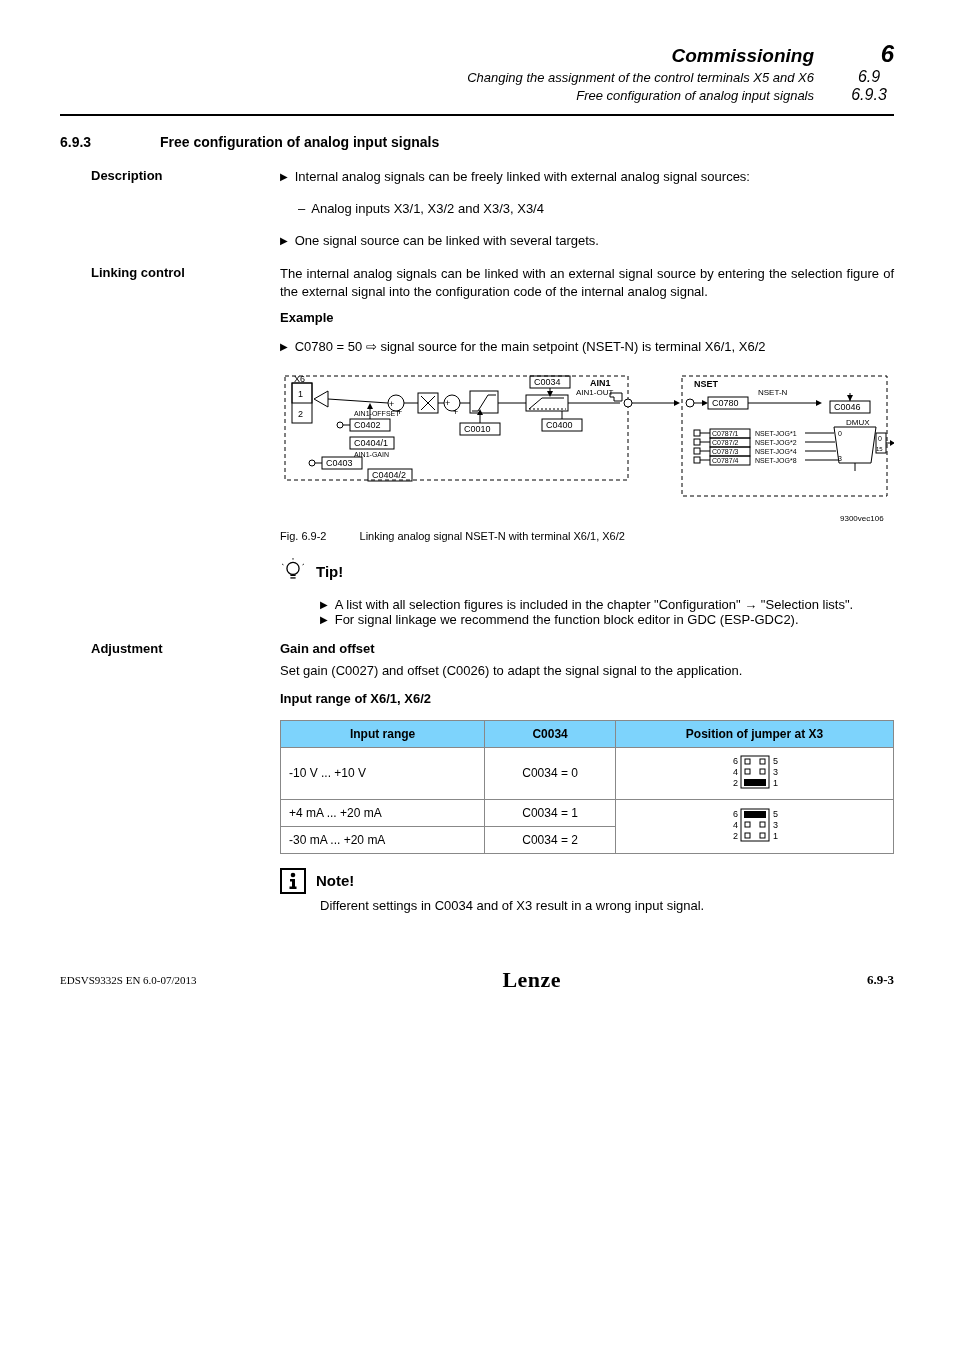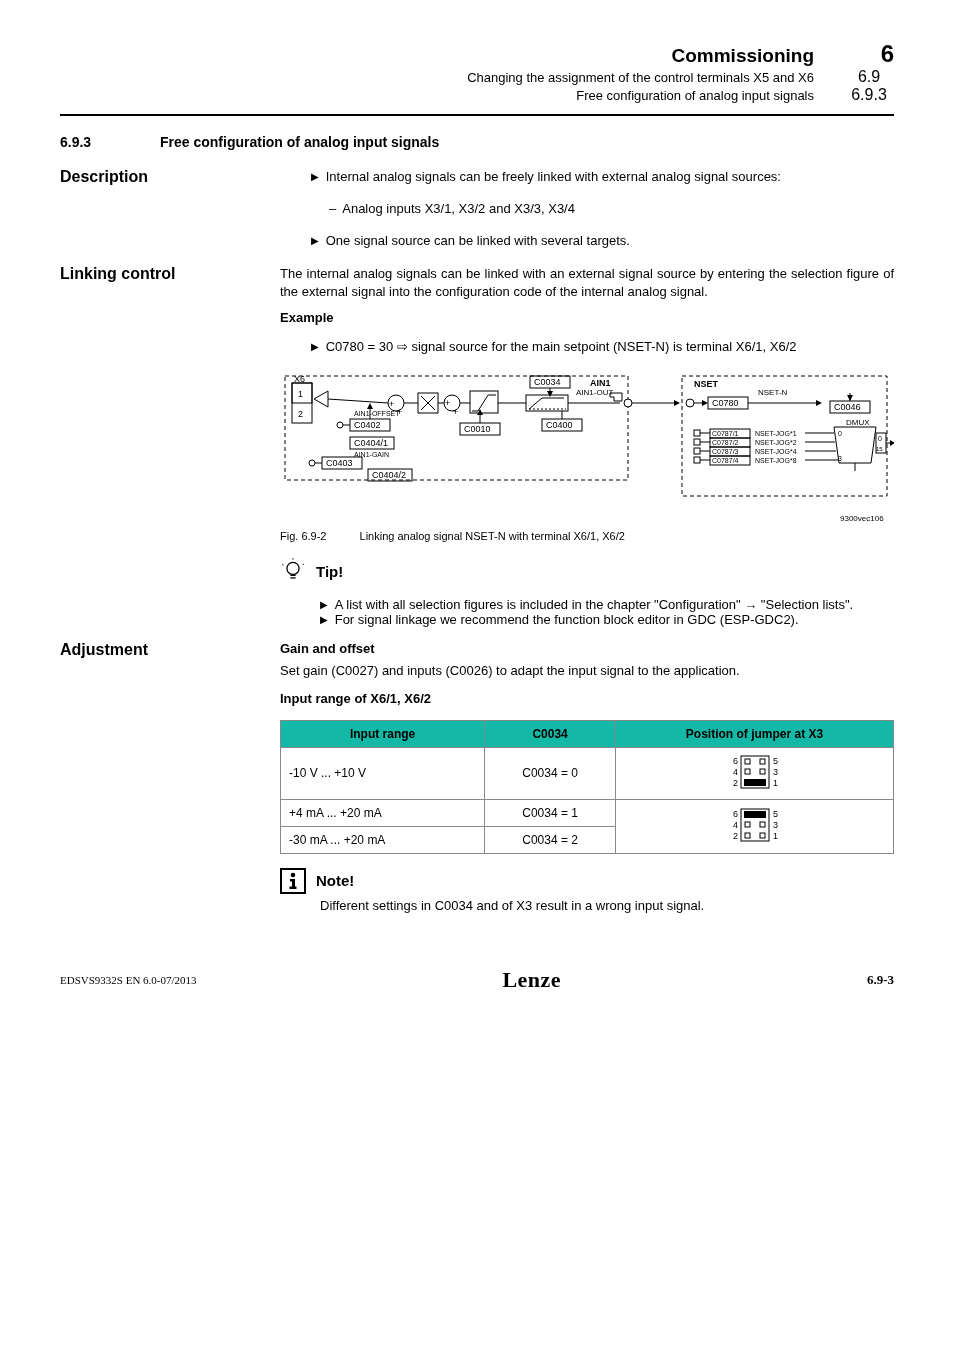--- a/index.html
+++ b/index.html
@@ -10,34 +10,35 @@
     background: #fff;
     width: 954px;
   }
   .page {
     padding: 40px 60px 20px 60px;
     box-sizing: border-box;
   }
   .header-block {
     text-align: right;
     margin-bottom: 10px;
+    font-style: italic;
   }
   .header-row { display: flex; justify-content: flex-end; align-items: baseline; gap: 30px; }
   .header-title { font-weight: bold; font-size: 19px; }
   .header-num { font-weight: bold; font-size: 24px; width: 50px; text-align: right; }
   .header-sub { font-size: 13px; }
   .header-subnum { font-size: 16px; width: 50px; text-align: center; }
   .hr { border-top: 2px solid #000; margin: 8px 0 18px 0; }
   .sec-row { display: flex; margin-bottom: 18px; }
   .sec-num { font-weight: bold; width: 100px; font-size: 14px; }
   .sec-title { font-weight: bold; font-size: 14px; }
-  .margin-label { font-weight: bold; float: left; width: 180px; font-size: 16px; }
+  .margin-label { font-weight: bold; float: left; width: 180px; font-size: 13px; margin-left: 31px; }
   .body-col { margin-left: 220px; margin-bottom: 14px; }
   .body-col p, .body-col li { line-height: 1.45; }
-  .body-col li { margin-bottom: 2px; margin-left: 31px; }
+  .body-col li { margin-bottom: 2px; }
   .body-col .sub { margin-left: 18px; margin-top: 2px; margin-bottom: 4px; }
   .body-col .ex-head { font-weight: bold; margin: 8px 0 4px 0; }
   .arrow-li { list-style: none; padding-left: 0; }
   .arrow-li li::before { content: "▶"; font-size: 10px; margin-right: 7px; vertical-align: 1px; }
   .dash-li { list-style: none; padding-left: 0; }
   .dash-li li::before { content: "–"; margin-right: 6px; }
   .fig-wrap { margin-left: 220px; margin-bottom: 16px; }
   .fig-box { display: block; }
   .fig-caption { font-size: 11px; margin-top: 4px; }
   .fig-caption .fignum { margin-right: 30px; }
@@ -47,21 +48,21 @@
   }
   .tip-head, .note-head { display: flex; align-items: center; gap: 10px; font-weight: bold; font-size: 15px; margin-bottom: 4px;}
   .tip-head svg, .note-head .nicon { width: 26px; height: 26px; }
   .nicon {
     border: 2px solid #000; display: inline-flex; align-items: center; justify-content: center;
     font-family: Georgia, serif; font-weight: bold; font-size: 18px; width:26px; height:26px; box-sizing:border-box;
   }
   .table-wrap { margin-left: 220px; margin-bottom: 14px; }
   table.ip { border-collapse: collapse; width: 100%; font-size: 12px; }
   table.ip th, table.ip td { border: 1px solid #888; padding: 6px 8px; }
-  table.ip th { background: #14b8a6; font-weight: bold; text-align: center; }
+  table.ip th { background: #7dd3fc; font-weight: bold; text-align: center; }
   table.ip td:nth-child(1) { text-align: left; }
   table.ip td:nth-child(2) { text-align: center; }
   table.ip td:nth-child(3) { text-align: center; }
   .jumper { display:inline-block; }
   .jumper svg { display:block; margin:auto; }
   .footer {
     display: flex; justify-content: space-between; align-items: center;
     padding: 0 60px 10px 60px; font-size: 11px; margin-top:20px;font-family:Liberation Serif, serif;
   }
   .logo { font-weight: bold; font-size: 22px; letter-spacing: 0.5px; }
@@ -111,21 +112,21 @@
     </div>
     <div class="clear"></div>
   </div>
 
   <div>
     <div class="margin-label">Linking control</div>
     <div class="body-col">
       <p style="margin:0 0 8px 0; text-align:justify;">The internal analog signals can be linked with an external signal source by entering the selection figure of the external signal into the configuration code of the internal analog signal.</p>
       <div class="ex-head">Example</div>
       <ul class="arrow-li">
-        <li>C0780 = 30 ⇨ signal source for the main setpoint (NSET-N) is terminal X6/1, X6/2</li>
+        <li>C0780 = 50 ⇨ signal source for the main setpoint (NSET-N) is terminal X6/1, X6/2</li>
       </ul>
     </div>
     <div class="clear"></div>
   </div>
 
   <div class="fig-wrap">
     <svg class="fig-box" width="614" height="155" viewBox="0 0 614 155">
 
       <rect x="5" y="5" width="343" height="104" fill="none" stroke="#000" stroke-dasharray="4,3"></rect>
       <text x="310" y="15" class="txt" font-weight="bold">AIN1</text>
@@ -276,21 +277,21 @@
     <ul class="arrow-li" style="margin-left:40px;">
       <li>A list with all selection figures is included in the chapter "Configuration" → "Selection lists".</li>
       <li>For signal linkage we recommend the function block editor in GDC (ESP-GDC2).</li>
     </ul>
   </div>
 
   <div>
     <div class="margin-label">Adjustment</div>
     <div class="body-col">
       <div style="font-weight:bold; margin-bottom:6px;">Gain and offset</div>
-      <p style="margin:0 0 10px 0; text-align:justify;">Set gain (C0027) and inputs (C0026) to adapt the input signal to the application.</p>
+      <p style="margin:0 0 10px 0; text-align:justify;">Set gain (C0027) and offset (C0026) to adapt the signal signal to the application.</p>
       <div style="font-weight:bold; margin-bottom:6px;">Input range of X6/1, X6/2</div>
     </div>
     <div class="clear"></div>
   </div>
 
   <div class="table-wrap">
     <table class="ip">
       <thead>
         <tr>
           <th>Input range</th>

